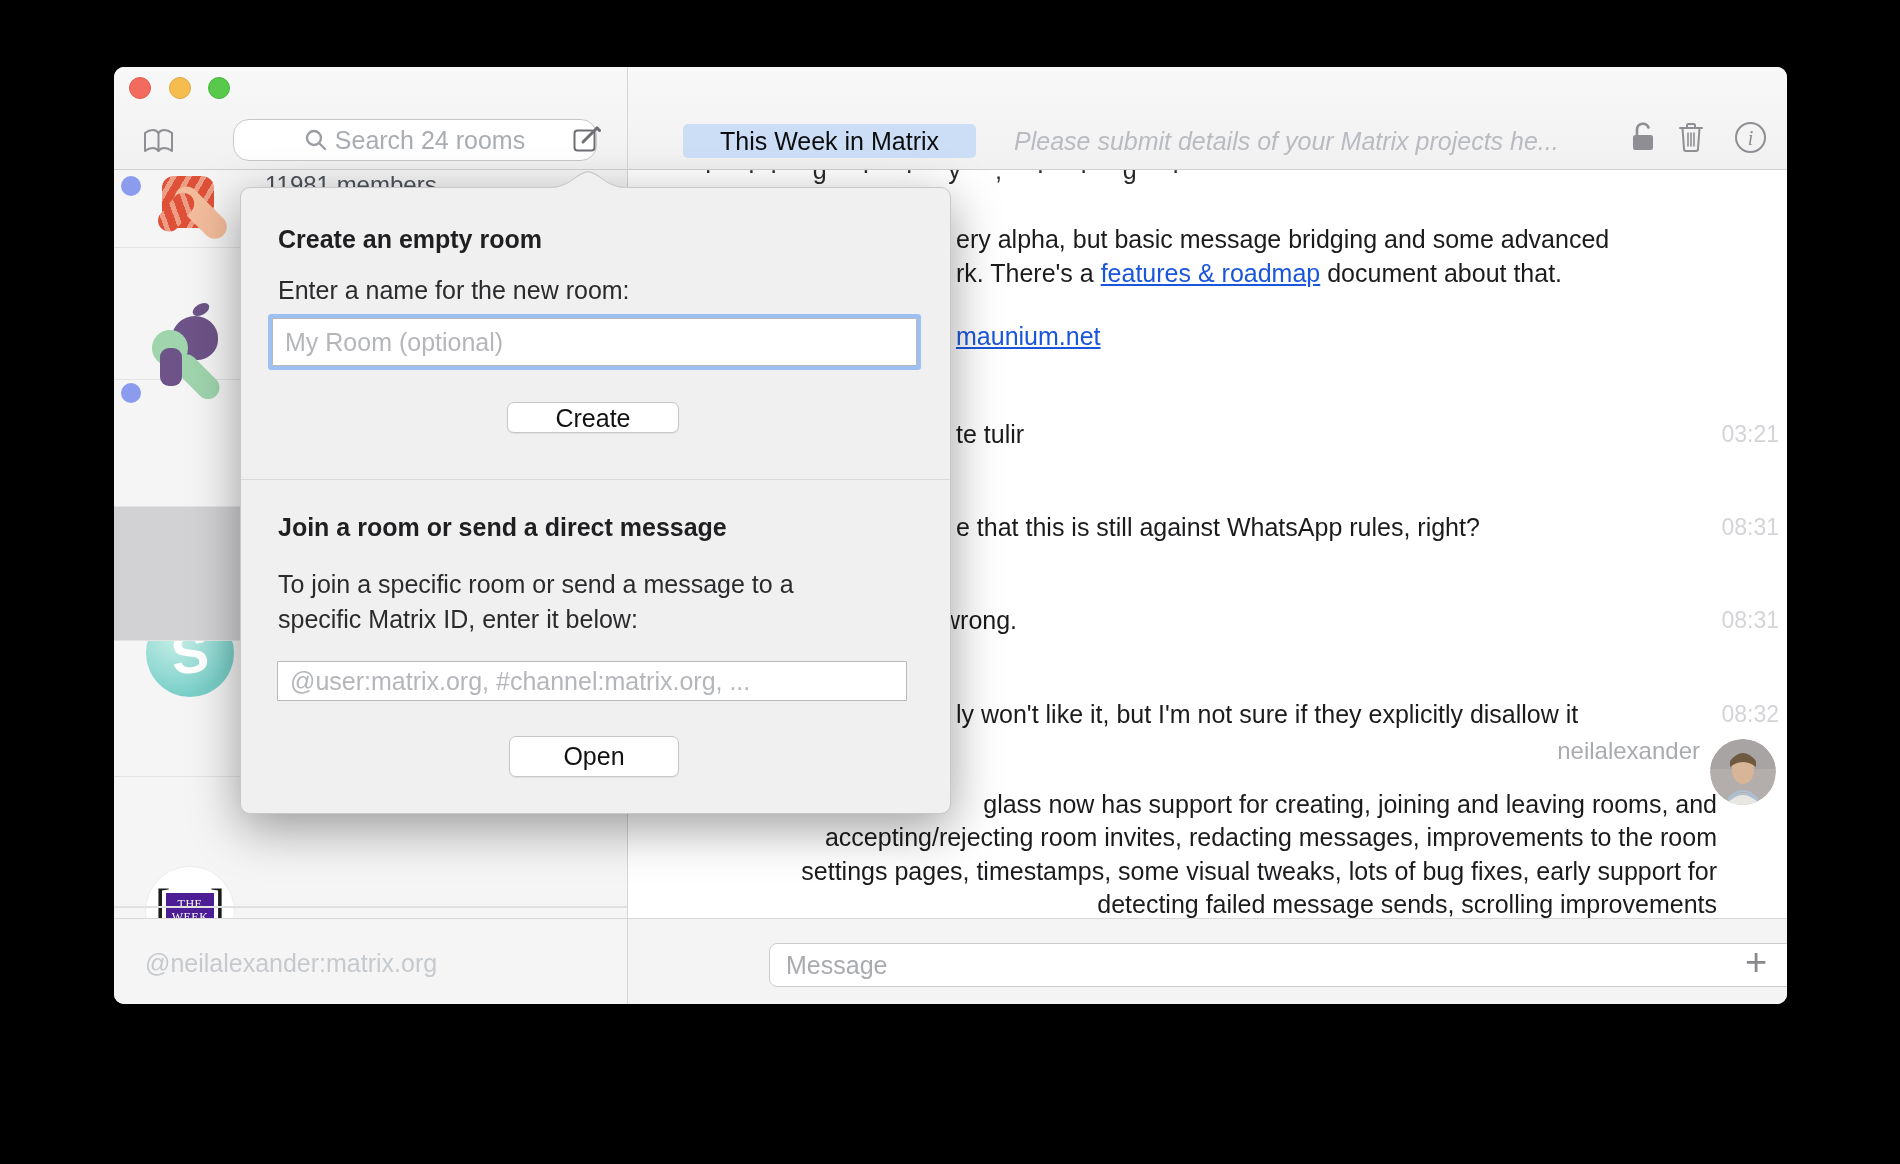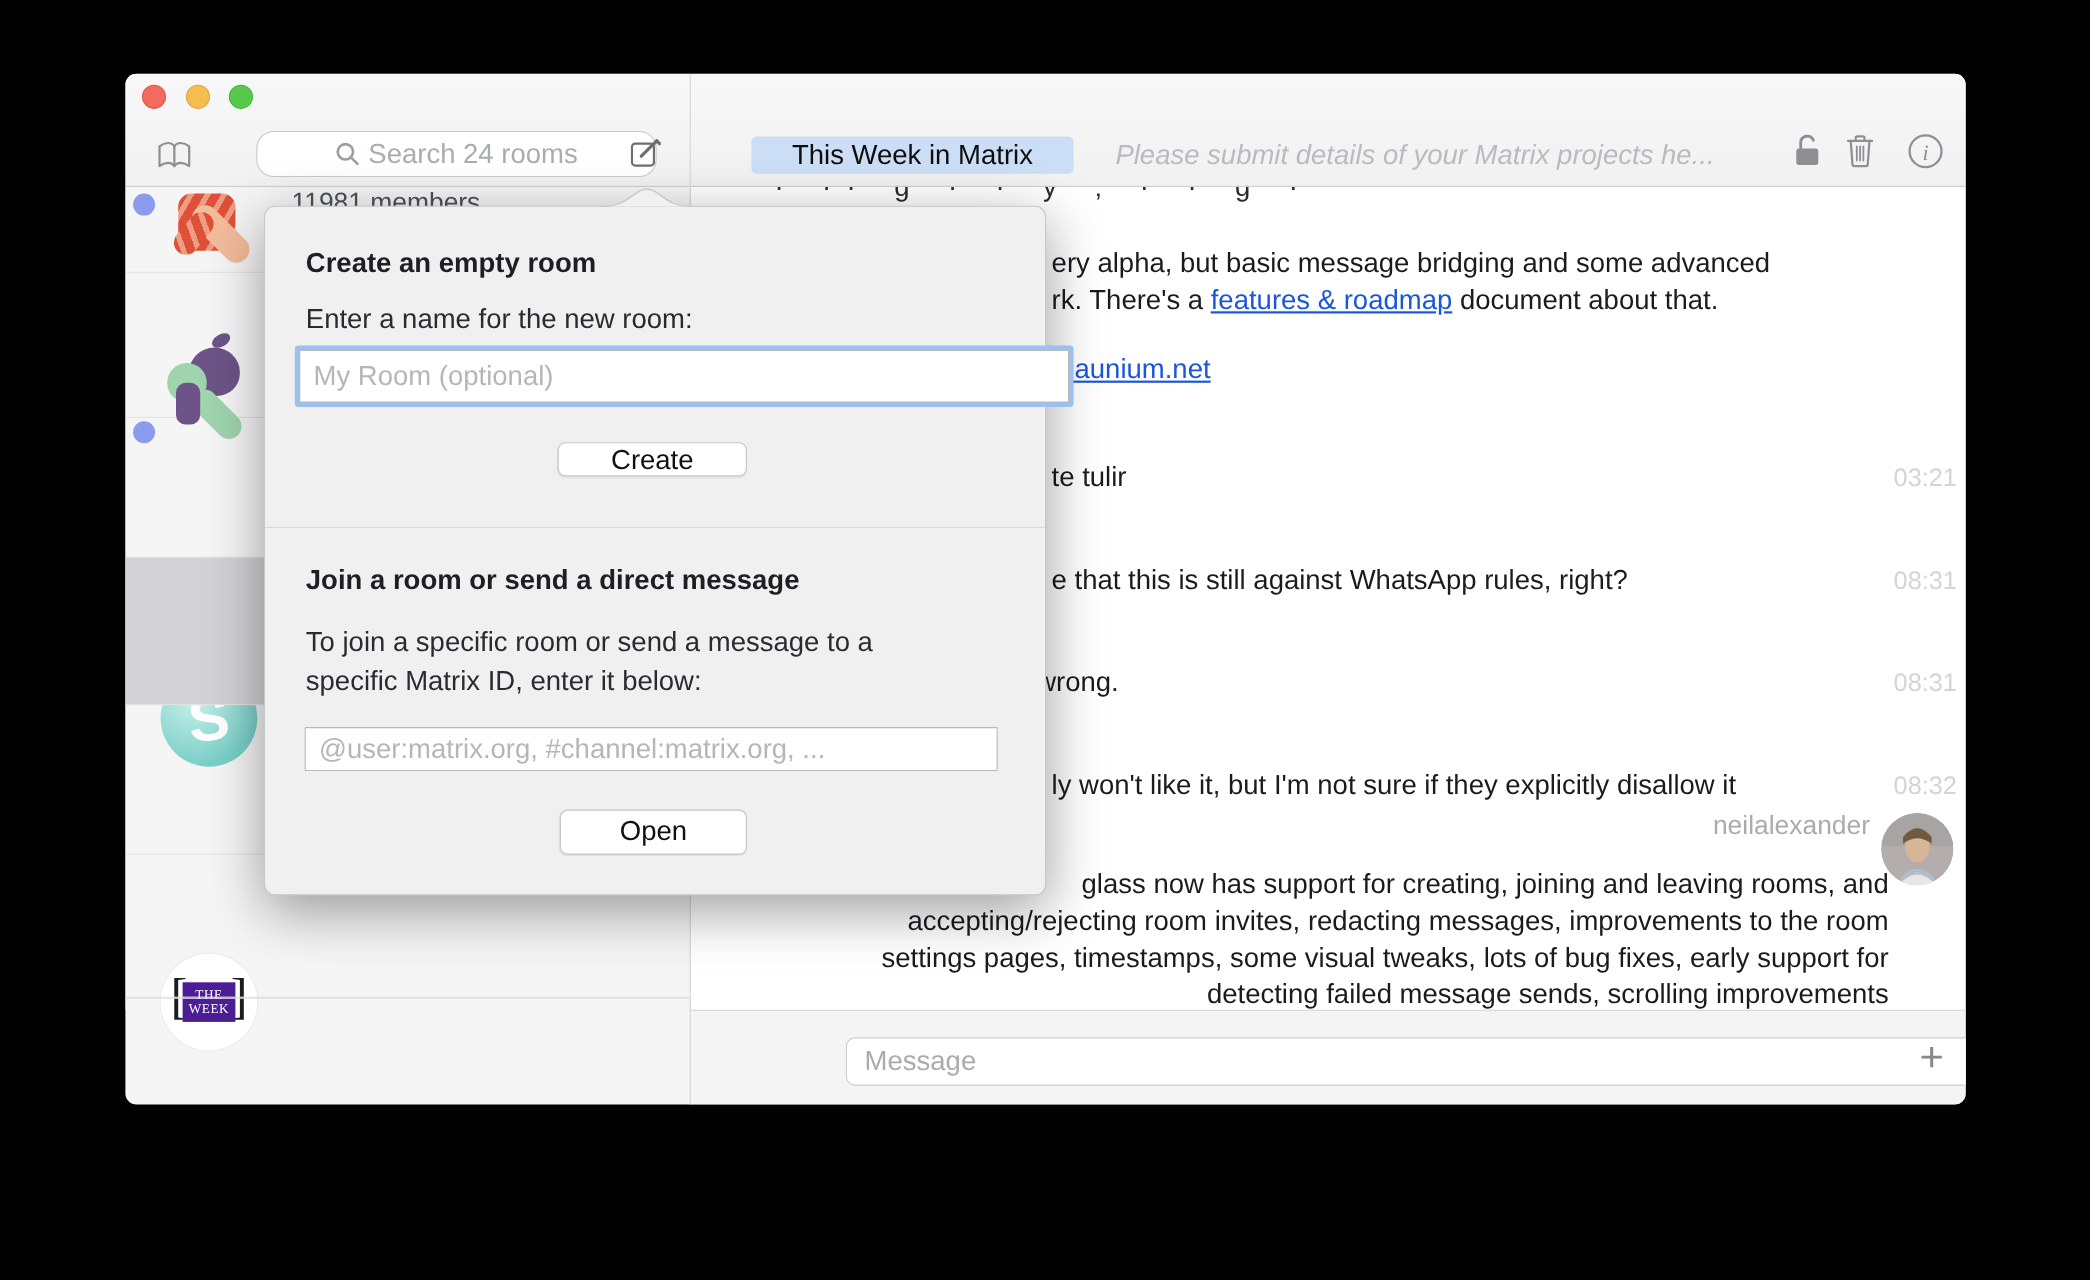--- a/index.html
+++ b/index.html
@@ -115,20 +115,23 @@
     <div class="row" style="top:607px;height:130px;">
       
       
       
       
       
     </div>
     <div class="sb-divider2"></div>
   </div>
 
+  <div class="statusbar">
+    <div class="status">@neilalexander:matrix.org</div>
+  </div>
 
   <div class="chat">
     <div class="clipline">· ·· g · · y ‚ · · g ·</div>
 
     <div class="frag" style="left:328px;top:55px;">ery alpha, but basic message bridging and some advanced</div>
     <div class="frag" style="left:328px;top:89px;"><span>rk. There's a </span><a href="#">features &amp; roadmap</a><span> document about that.</span></div>
 
     <div class="frag" style="left:328px;top:152px;"><a href="#">maunium.net</a></div>
 
     <div class="frag" style="left:328px;top:250px;">te tulir</div>
@@ -228,21 +231,21 @@
 
   <div class="vdivider"></div>
 
   <svg class="poparrow" viewBox="0 0 84 17">
     <path d="M0,17 C26,17 30,0.8 42,0.8 C54,0.8 58,17 84,17" fill="#f0f0f1" stroke="#c8c8c8" stroke-width="1.2"></path>
   </svg>
 
   <div class="popover">
     <div class="pop-title" style="top:37px;">Create an empty room</div>
     <div class="pop-label" style="top:88px;">Enter a name for the new room:</div>
-    <input class="pop-input focusring" style="left: 31px; top: 130px; width: 700px; height: 48px;" placeholder="My Room (optional)">
+    <input class="pop-input focusring" style="left: 31px; top: 130px; width: 645px; height: 48px;" placeholder="My Room (optional)">
     <button class="pop-btn" style="left:266px;top:214px;width:172px;height:31px;">Create</button>
 
     <div class="pop-divider"></div>
 
     <div class="pop-title" style="top:325px;">Join a room or send a direct message</div>
     <div class="pop-label" style="top:382px;">To join a specific room or send a message to a</div>
     <div class="pop-label" style="top:417px;">specific Matrix ID, enter it below:</div>
     <input class="pop-input" style="left: 36px; top: 473px; width: 630px; height: 40px;" placeholder="@user:matrix.org, #channel:matrix.org, ...">
     <button class="pop-btn" style="left:268px;top:548px;width:170px;height:41px;">Open</button>
   </div>

